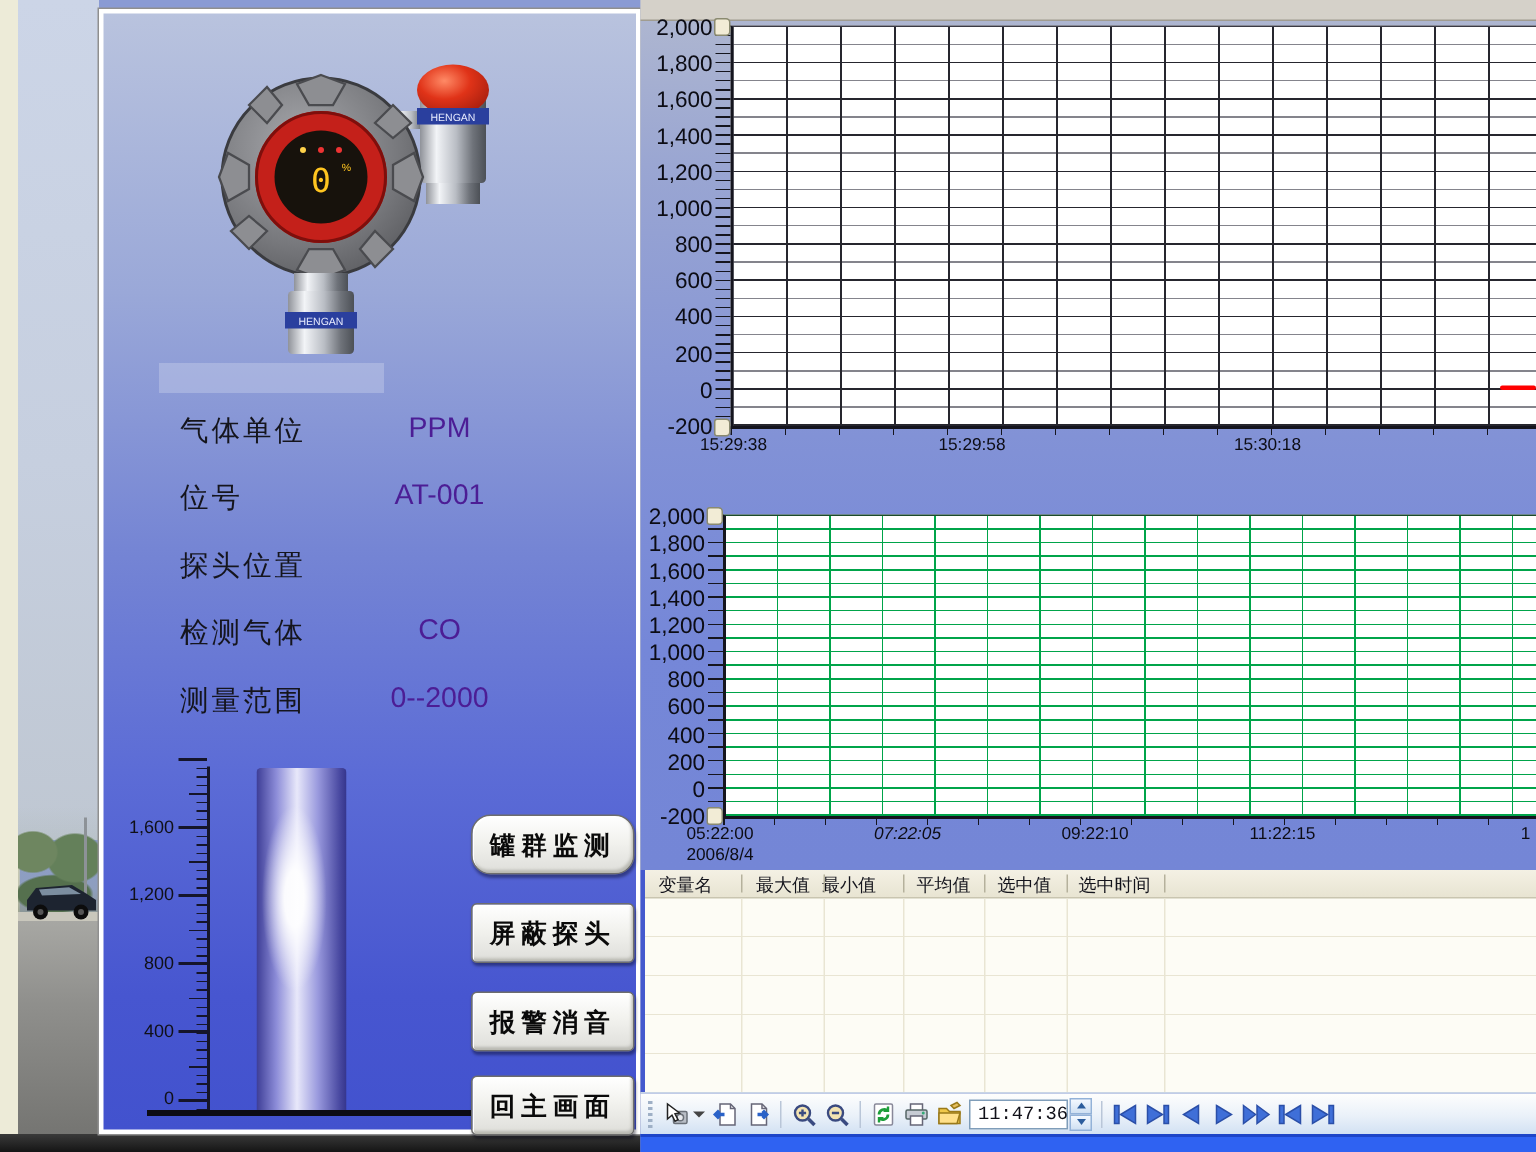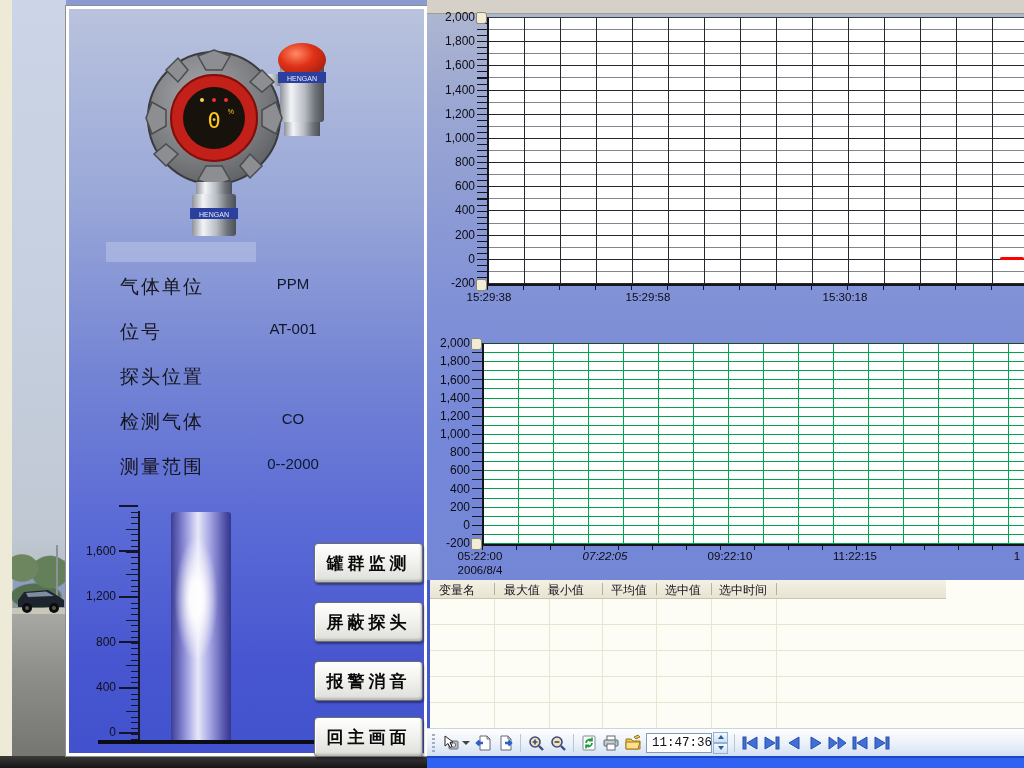--- a/index.html
+++ b/index.html
@@ -25,21 +25,21 @@
   .dark-bottom{left:0;top:756px;width:427px;height:12px;background:linear-gradient(180deg,#3a3a3a,#151515);}
 
   
   .panel-frame{left:66px;top:6px;width:361px;height:750px;background:#fff;
       box-shadow:0 0 0 1px #8f8f8f;}
   .panel{left:69px;top:9px;width:355px;height:744px;
       background:linear-gradient(180deg,#b9c3de 0%,#9aa8d8 25%,#7585d4 48%,#5c6cd6 68%,#4756d0 88%,#4252ce 100%);}
   .photo-backdrop{left:106px;top:242px;width:150px;height:20px;background:rgba(255,255,255,.22);}
 
   .info-row-label{font-size:19px;color:#15151d;letter-spacing:2px;}
-  .info-row-value{font-size:15px;color:#0f172a;text-align:center;width:150px;}
+  .info-row-value{font-size:19px;color:#4c1d95;text-align:center;width:150px;}
 
   
   .g-label{width:48px;text-align:right;font-size:12px;color:#101018;}
   .g-minor{left:131px;top:506px;width:7px;height:236px;
       background:repeating-linear-gradient(180deg,#15152a 0 1px,transparent 1px 5.69px);}
   .g-med{left:126px;top:506px;width:12px;height:236px;
       background:repeating-linear-gradient(180deg,#15152a 0 1px,transparent 1px 22.75px);}
   .g-major{left:119px;top:505px;width:19px;height:237px;
       background:repeating-linear-gradient(180deg,#15152a 0 2px,transparent 2px 45.5px);}
   .g-axis{left:138px;top:511px;width:2px;height:231px;background:#15152a;}
@@ -54,21 +54,21 @@
       background:linear-gradient(180deg,#ffffff 0%,#f2f2ee 45%,#dededa 100%);
       border:1px solid #6d6d6d;border-radius:4px;
       box-shadow:inset 1px 1px 0 #ffffff,inset -1px -2px 2px #b9b9b2,1px 2px 2px rgba(0,0,20,.4);
       font-size:17px;font-weight:bold;color:#0a0a0a;letter-spacing:4px;cursor:pointer;}
 
   
   .right-bg{left:427px;top:0;width:597px;height:768px;
       background:linear-gradient(180deg,#b0b8d0 0px,#9aa6d2 110px,#8292d6 290px,#7587d8 430px,#7486d6 580px,#7486d6 100%);}
   .top-gray{left:427px;top:0;width:597px;height:13px;background:#d5d1c9;border-bottom:1px solid #a09c90;}
 
-  .ytick{position:absolute;width:54px;text-align:right;font-size:12px;color:#0c0c14;}
+  .ytick{position:absolute;width:54px;text-align:right;font-size:15px;color:#0c0c14;}
   .xtick{position:absolute;width:72px;text-align:center;font-size:11.5px;color:#0c0c14;}
   .handle{position:absolute;width:9px;height:10px;background:#f2ecd6;border:1px solid #8a8a70;border-radius:2px 3px 3px 2px;}
 
   
   .plot1{left:487px;top:17px;width:537px;height:266px;background-color:#fff;
       border-left:2px solid #15151e;border-bottom:2px solid #15151e;border-top:1px solid #3a3a44;
       background-image:
         repeating-linear-gradient(90deg,transparent 0 35px,#26262e 35px 36px),
         repeating-linear-gradient(180deg,transparent 0 23.2px,#26262e 23.2px 24.18px),
         repeating-linear-gradient(180deg,transparent 0 11.1px,#84848c 11.1px 12.09px);}
@@ -84,21 +84,21 @@
       background-image:
         repeating-linear-gradient(90deg,transparent 0 34px,#00a44a 34px 35px),
         repeating-linear-gradient(180deg,transparent 0 8.1px,#00a44a 8.1px 9.09px);}
   .yticks2{left:472px;top:343px;width:10px;height:200px;
       background:repeating-linear-gradient(180deg,#15151e 0 1px,transparent 1px 9.09px);}
   .xticks2{left:482px;top:545px;width:542px;height:5px;
       background:repeating-linear-gradient(90deg,#15151e 0 1px,transparent 1px 34px);}
 
   
   .stats{left:427px;top:580px;width:597px;height:148px;background:#fdfcf5;border-left:3px solid #4459ce;}
-  .stats-header{position:absolute;left:0;top:0;width:516px;height:18px;
+  .stats-header{position:absolute;left:0;top:0;width:594px;height:18px;
       background:linear-gradient(180deg,#f4f1e4,#e8e4d2);border-bottom:1px solid #c9c5b0;}
   .stats-header .hcell{position:absolute;top:2px;font-size:12px;color:#14141c;}
   .hsep{position:absolute;top:3px;width:1px;height:12px;background:#b5b19c;}
   .stats-body{position:absolute;left:0;top:19px;width:594px;height:129px;
       background:repeating-linear-gradient(180deg,transparent 0 25px,#e9e5d3 25px 26px);}
   .colline{position:absolute;top:0;width:1px;height:129px;background:#e9e5d3;}
 
   
   .toolbar{left:427px;top:728px;width:597px;height:28px;display:flex;align-items:center;
       background:linear-gradient(180deg,#fefefd 0%,#eaf1f9 55%,#d2e1f3 100%);
@@ -218,21 +218,21 @@
   <div class="abs g-label" style="left:68px;top:635px;">800</div>
   <div class="abs g-label" style="left:68px;top:680px;">400</div>
   <div class="abs g-label" style="left:68px;top:725px;">0</div>
   <div class="abs g-minor"></div>
   <div class="abs g-med"></div>
   <div class="abs g-major"></div>
   <div class="abs g-axis"></div>
   <div class="abs g-bar"></div>
   <div class="abs g-base"></div>
 
-  <div class="abs hmi-btn" style="top:543px;">罐群监测</div>
+  <div class="abs hmi-btn" style="top:543px;border-radius:13px;">罐群监测</div>
   <div class="abs hmi-btn" style="top:602px;">屏蔽探头</div>
   <div class="abs hmi-btn" style="top:661px;">报警消音</div>
   <div class="abs hmi-btn" style="top:717px;">回主画面</div>
 
   <div class="abs right-bg"></div>
   <div class="abs top-gray"></div>
 
   <div class="abs plot1"></div>
   <div class="abs yticks1"></div>
   <div class="abs xticks1"></div>

